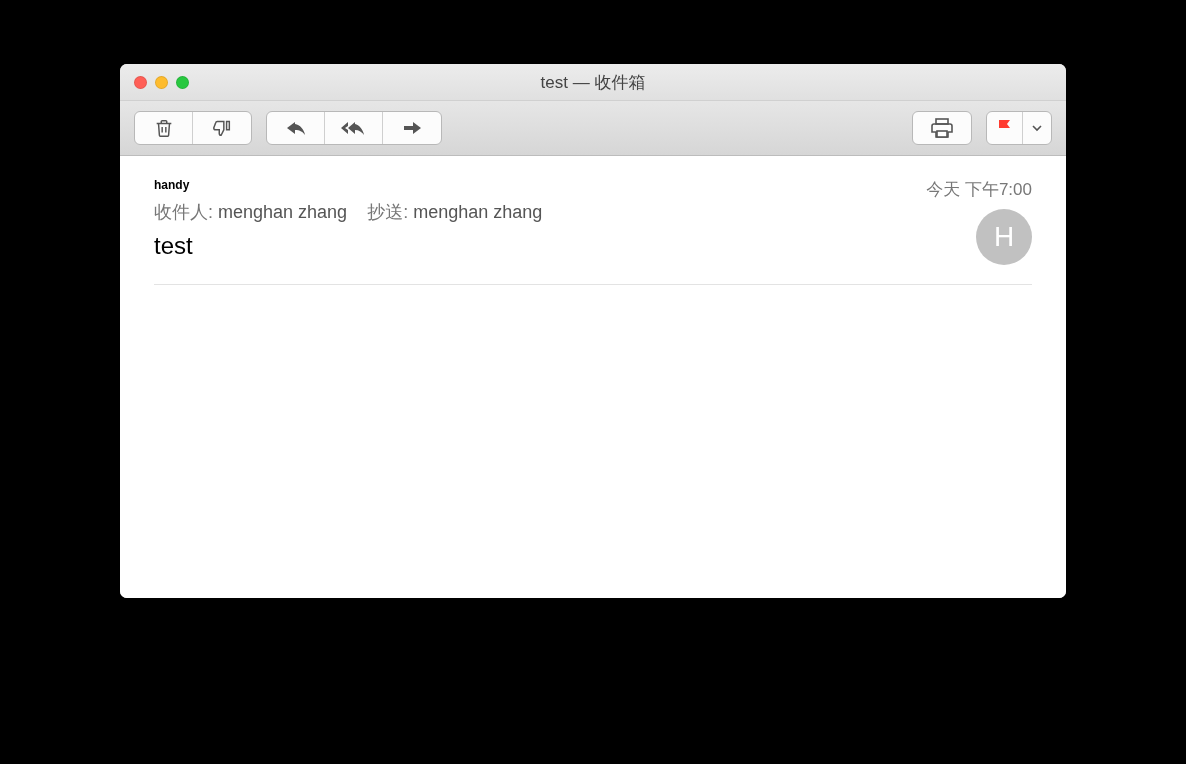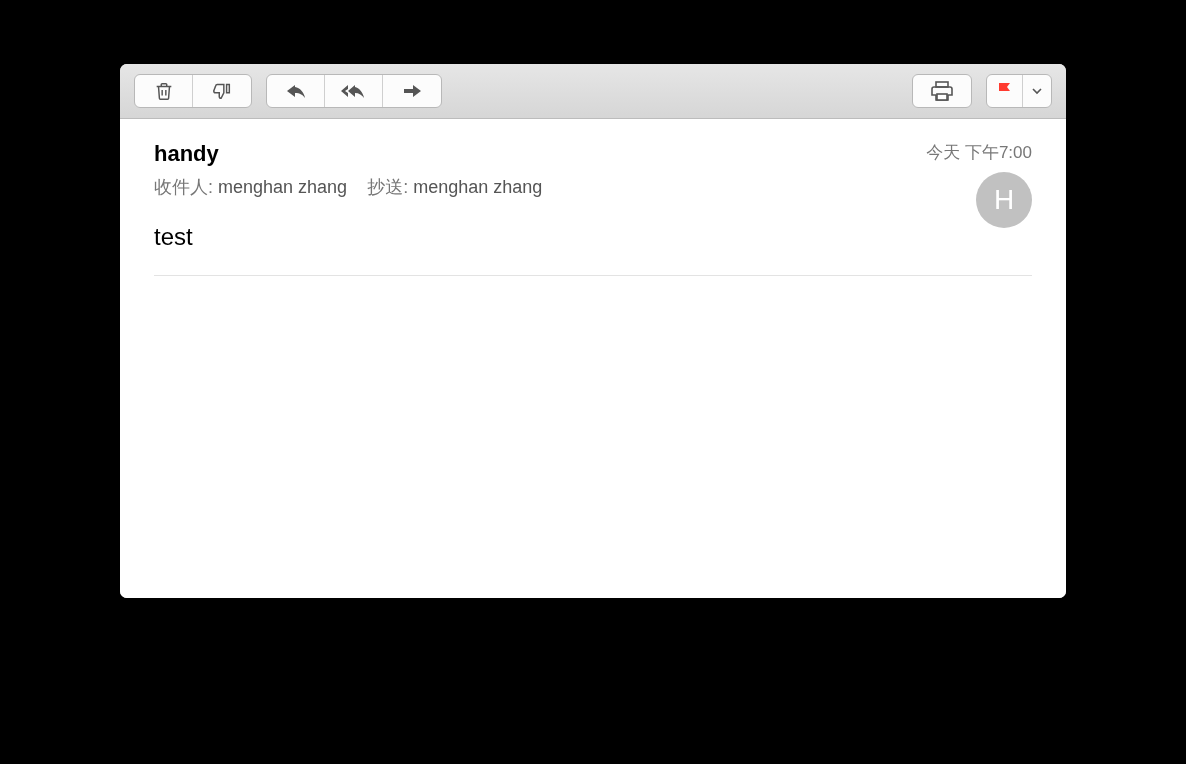--- a/index.html
+++ b/index.html
@@ -77,29 +77,29 @@
       overflow: auto;
     }
     .header-block {
       display: flex;
       align-items: flex-start;
       justify-content: space-between;
       gap: 20px;
     }
     .header-left { flex: 1; }
     .sender {
-      font-size: 22px;
+      font-size: 12px;
       font-weight: bold;
       color: #000;
       margin-bottom: 8px;
     }
     .recip-line {
       font-size: 18px;
       color: #777;
-      margin-bottom: 24px;
+      margin-bottom: 8px;
     }
     .recip-line .val { color: #555; }
     .subject {
       font-size: 24px;
       color: #000;
       margin-bottom: 6px;
     }
     .header-right { display: flex; flex-direction: column; align-items: flex-end; gap: 8px; }
     .timestamp { font-size: 17px; color: #777; white-space: nowrap; }
     .avatar {
@@ -113,20 +113,28 @@
       margin: 18px 0 24px 0;
     }
     .body-text { font-size: 19px; color: #000; }
     svg { display: block; }
   </style>
 </head>
 <body>
 
 <div class="window">
 
+  <div class="titlebar">
+    <div class="traffic-lights">
+      <div class="traffic-light tl-close"></div>
+      <div class="traffic-light tl-min"></div>
+      <div class="traffic-light tl-max"></div>
+    </div>
+    <div class="title">test — 收件箱</div>
+  </div>
 
   <div class="toolbar">
     <div class="tb-group">
       <div class="tb-btn">
         <span>
           <svg width="22" height="22" viewBox="0 0 24 24" fill="none" stroke="#555" stroke-width="1.6">
             <path d="M4 7h16M9 7V5a1 1 0 011-1h4a1 1 0 011 1v2M6 7l1 13a1 1 0 001 1h8a1 1 0 001-1l1-13"></path>
             <path d="M10 11v6M14 11v6"></path>
           </svg>
         </span>

